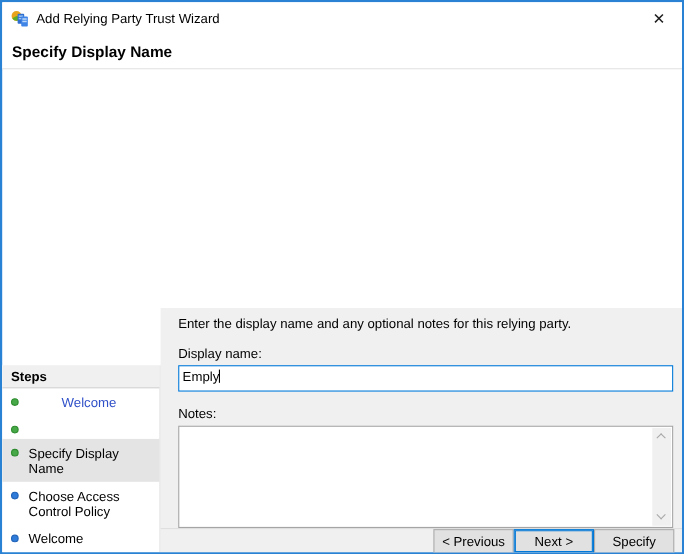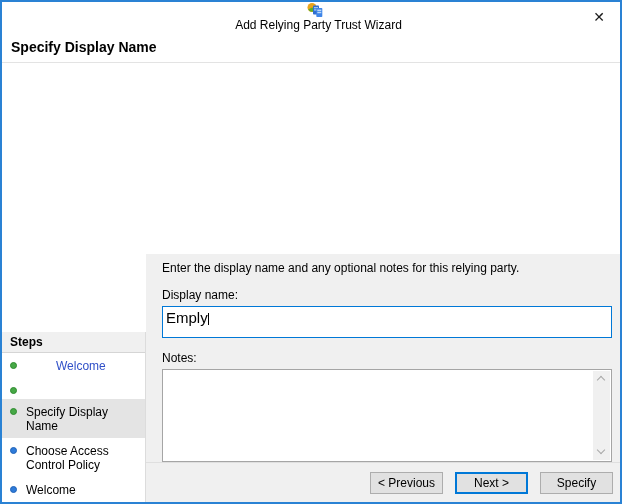--- a/index.html
+++ b/index.html
@@ -5,21 +5,21 @@
   * { margin:0; padding:0; box-sizing:border-box; }
   html,body { background:#ffffff; }
   body { font-family:"Liberation Sans", sans-serif; font-size:12px; color:#000; }
 
   .window {
     position:relative; width:622px; height:504px;
     border:2px solid #2a82d4; background:#ffffff; overflow:hidden;
   }
 
   
-  .titlebar { height:30px; display:flex; align-items:center; padding-left:8px; background:#ffffff; position:relative;flex-direction:column; }
+  .titlebar { height:30px; display:flex; align-items:center; padding-left:8px; background:#ffffff; position:relative; }
   .app-icon { width:16px; height:16px; display:inline-block; flex:0 0 auto; }
   .title-text { margin-left:7px; font-size:12px; color:#000; white-space:nowrap; }
   .close-btn {
     position:absolute; right:9px; top:4px; width:24px; height:22px;
     background:transparent; border:none; font-family:"Liberation Sans",sans-serif;
     font-size:14px; color:#1a1a1a; cursor:pointer; line-height:22px; text-align:center; padding:0;
   }
 
   
   .page-heading { height:30px; background:#ffffff; font-size:14px; font-weight:bold; color:#000; padding:7px 0 0 9px; }
@@ -38,42 +38,42 @@
   .step-label { font-size:12px; line-height:14px; }
   .step-item.link .step-label { color:#3050c8;margin-left:30px; }
 
   
   .main { flex:1; display:flex; flex-direction:column; background:#f0f0f0; }
   .content { flex:1; padding:7px 8px 0 16px; }
   .description { font-size:12px; color:#000; margin-bottom:13px; }
   .field-label { font-size:12px; color:#000; margin-bottom:4px; }
 
   .text-input {
-    height:32px; background:#ffffff; border:1px solid #0078d7;
-    padding:2px 3px 0 3px; font-size:15px; margin-bottom:13px; cursor:text;
+    height:24px; background:#ffffff; border:1px solid #0078d7;
+    padding:2px 3px 0 3px; font-size:12px; margin-bottom:13px; cursor:text;
   }
   .caret { display:inline-block; width:1px; height:12px; background:#000; vertical-align:-2px; }
 
   .textarea {
     position:relative; height:93px; background:#ffffff; border:1px solid #a5a5a5; cursor:text;
   }
   .ta-scrollbar {
     position:absolute; top:1px; right:1px; bottom:1px; width:17px; background:#f0f0f0;
   }
   .sb-arrow { position:absolute; left:0; width:17px; height:17px; cursor:default; }
   .sb-arrow.up { top:0; }
   .sb-arrow.down { bottom:0; }
   .chev { position:absolute; left:5px; width:6px; height:6px; border-left:1.5px solid #a8a8a8; border-top:1.5px solid #a8a8a8; }
   .sb-arrow.up .chev { top:6px; transform:rotate(45deg); }
   .sb-arrow.down .chev { top:4px; transform:rotate(225deg); }
 
   
   .button-bar {
-    height:40px; border-top:1px solid #dfdfdf; background:#f0f0f0;
-    display:flex; justify-content:flex-end; align-items:center; gap:12px; padding-right:7px;
+    height:22px; border-top:1px solid #dfdfdf; background:#f0f0f0;
+    display:flex; justify-content:flex-end; align-items:center; gap:0; padding-right:7px;
   }
   .btn {
     min-width:73px; height:22px; background:#e1e1e1; border:1px solid #adadad;
     font-family:"Liberation Sans",sans-serif; font-size:12px; color:#000; cursor:pointer; padding:0 6px;
   }
   .btn.default { border:1px solid #0078d7; box-shadow:0 0 0 1px #0078d7 inset; }
 </style>
 </head>
 <body>
 

